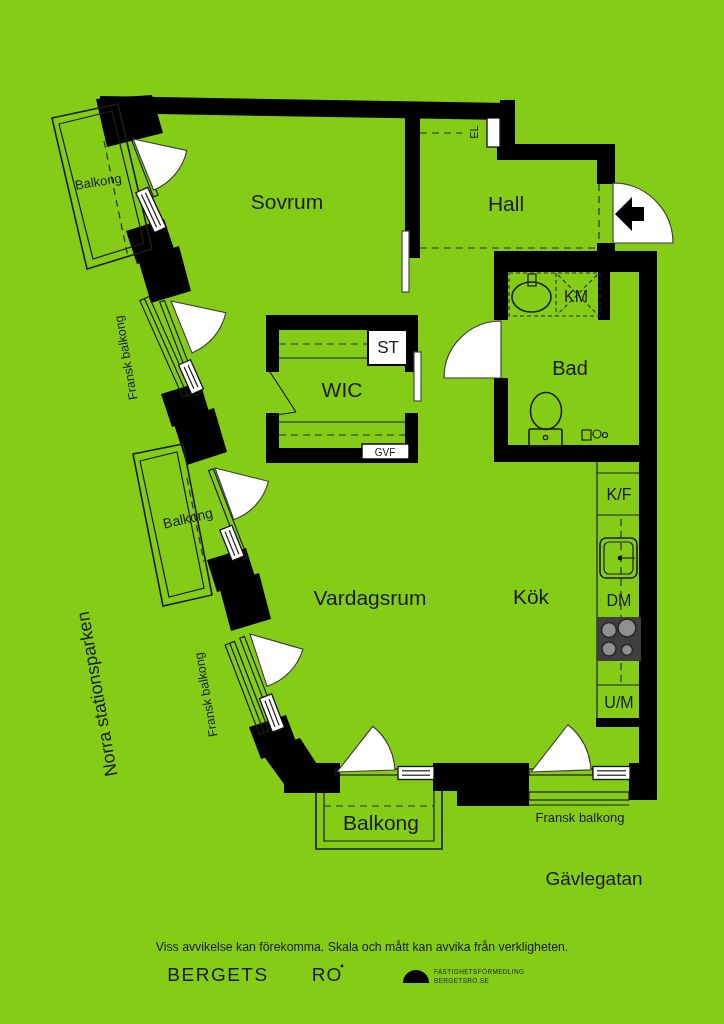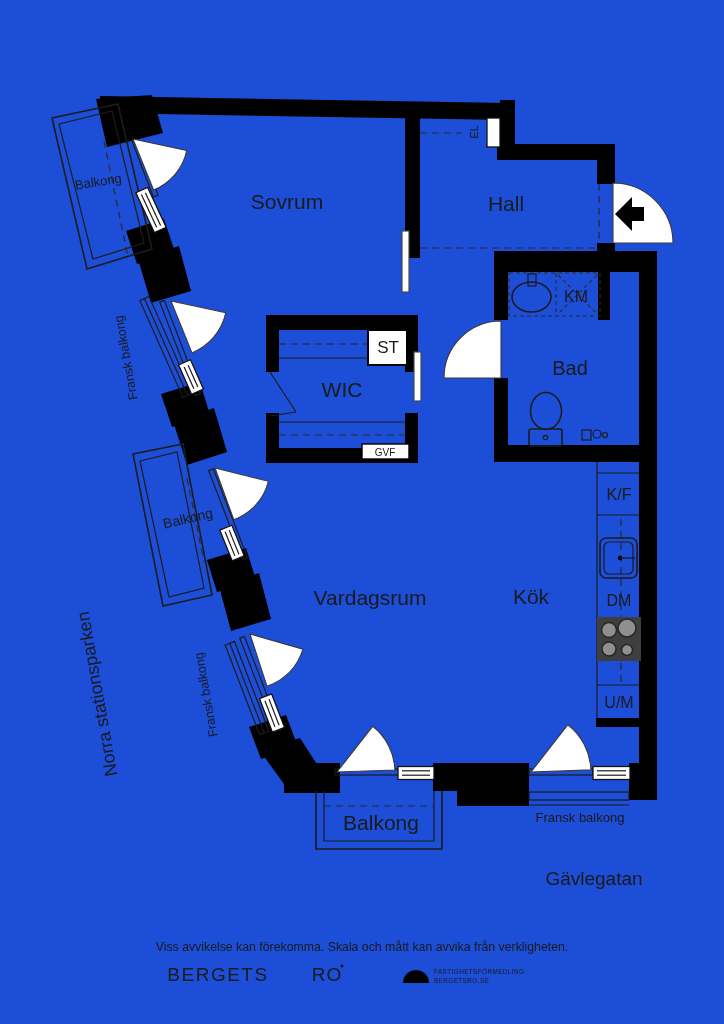--- a/index.html
+++ b/index.html
@@ -1,16 +1,16 @@
 <!DOCTYPE html>
 <html><head>
 <meta charset="utf-8">
 <style>
   html,body{margin:0;padding:0;background:#ffffff;}
-  .page{position:relative;width:724px;height:1024px;background:#1d4ed8;overflow:hidden;
+  .page{position:relative;width:724px;height:1024px;background:#84cc16;overflow:hidden;
         font-family:"Liberation Sans", sans-serif;}
   svg{position:absolute;left:0;top:0;}
   text{fill:#1a1a1a;font-family:"Liberation Sans", sans-serif;}
   .room-label{font-size:21px;}
   .fix-label{font-size:16px;}
   .tiny-label{font-size:10px;}
   .wall{fill:#000000;stroke:none;}
   .thin{stroke:#1c1c1c;fill:none;stroke-width:1.2;}
   .thin15{stroke:#1c1c1c;fill:none;stroke-width:1.6;}
   .dash{stroke:#2a2a2a;fill:none;stroke-width:1.2;stroke-dasharray:7 5;}

